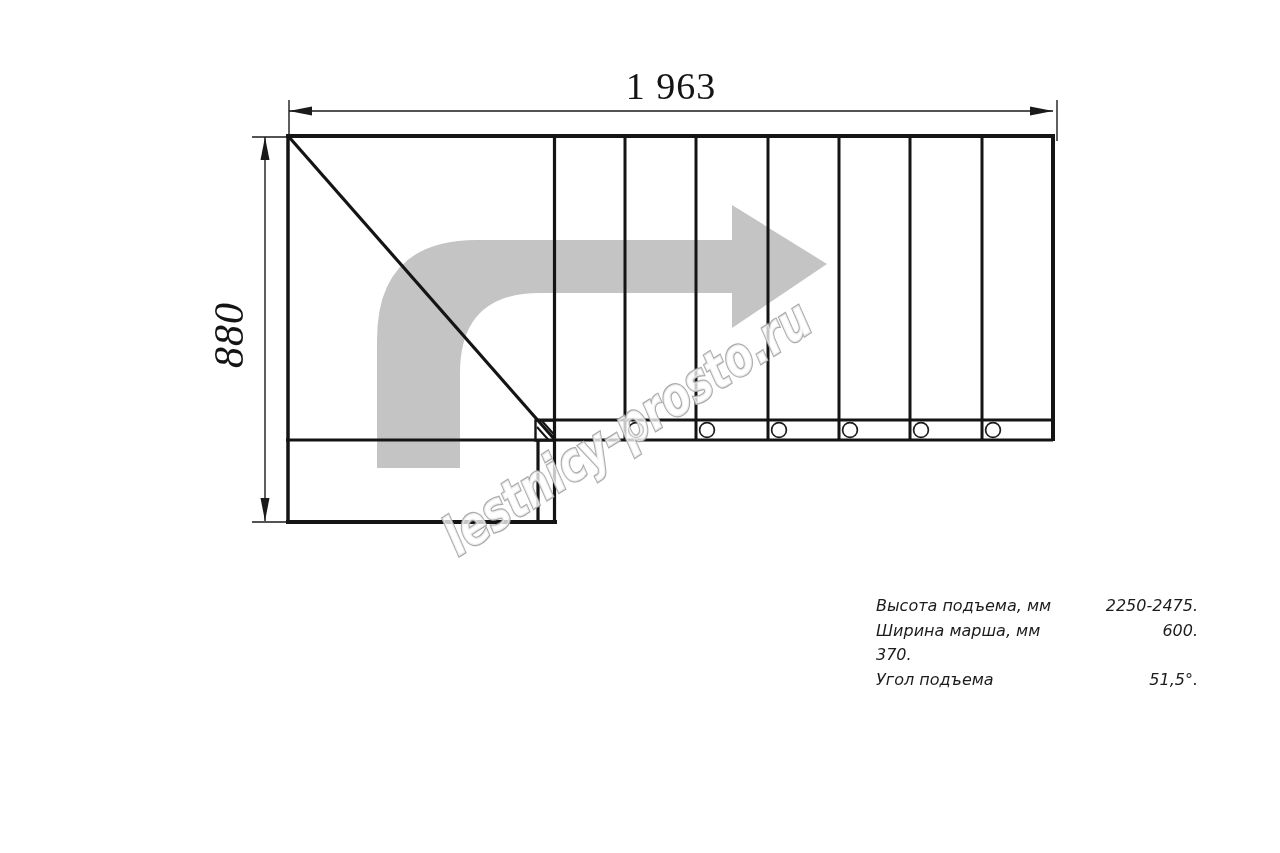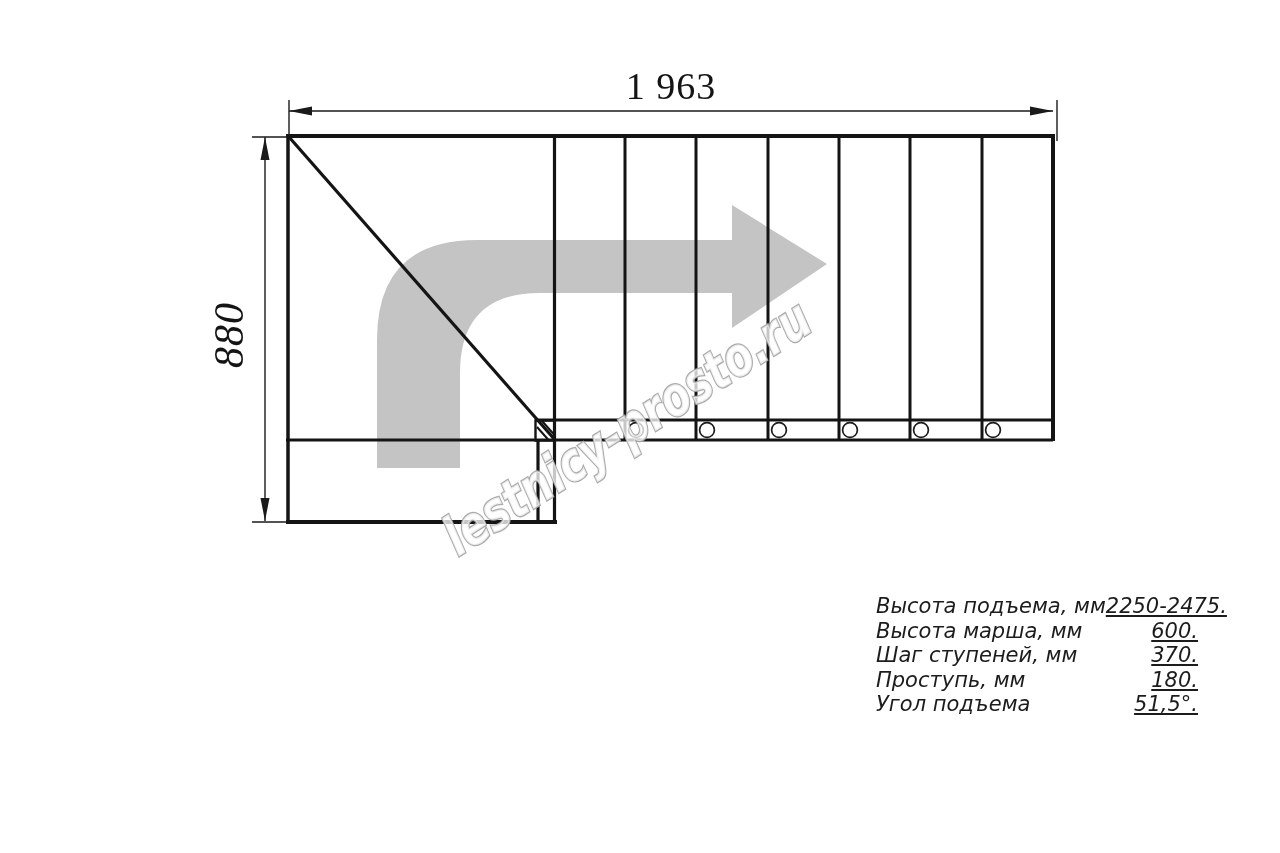--- a/index.html
+++ b/index.html
@@ -23,33 +23,33 @@
     stroke:#a7a7a7;
     stroke-width:2.6;
     paint-order:stroke;
     opacity:0.95;
   }
   .spec-table{
     position:absolute;
     left:876px;top:594px;width:322px;
     font-family:"DejaVu Sans",sans-serif;
     font-style:italic;
-    font-size:21px;
+    font-size:16px;
     color:#1c1c1c;
   }
   .spec-row{
     display:flex;
     justify-content:space-between;
     align-items:baseline;
     height:24.6px;
     line-height:24.6px;
     white-space:nowrap;
   }
   .spec-row .lbl{text-align:left;}
-  .spec-row .val{text-align:left;text-decoration:underline;}
+  .spec-row .val{text-align:left;}
 </style>
 </head>
 <body>
 
 <div class="stage">
 
   <svg width="1280" height="853" viewBox="0 0 1280 853">
 
     <g>
       <path d="M 377 468
@@ -128,30 +128,25 @@
 
     <text class="watermark-text" transform="translate(458,557) rotate(-32.5)" x="0" y="0" font-size="54" textLength="424" lengthAdjust="spacingAndGlyphs">lestnicy-prosto.ru</text>
   </svg>
 
   <div class="spec-table">
     <div class="spec-row">
       <span class="lbl">Высота подъема, мм</span>
       <span class="val">2250-2475.</span>
     </div>
     <div class="spec-row">
-      <span class="lbl">Высота марша, мм</span>
+      <span class="lbl">Ширина марша, мм</span>
       <span class="val">600.</span>
     </div>
     <div class="spec-row">
-      <span class="lbl">Шаг ступеней, мм</span>
       <span class="val">370.</span>
-    </div>
-    <div class="spec-row">
-      <span class="lbl">Проступь, мм</span>
-      <span class="val">180.</span>
     </div>
     <div class="spec-row">
       <span class="lbl">Угол подъема</span>
       <span class="val">51,5°.</span>
     </div>
   </div>
 
 </div>
 
 </body></html>

